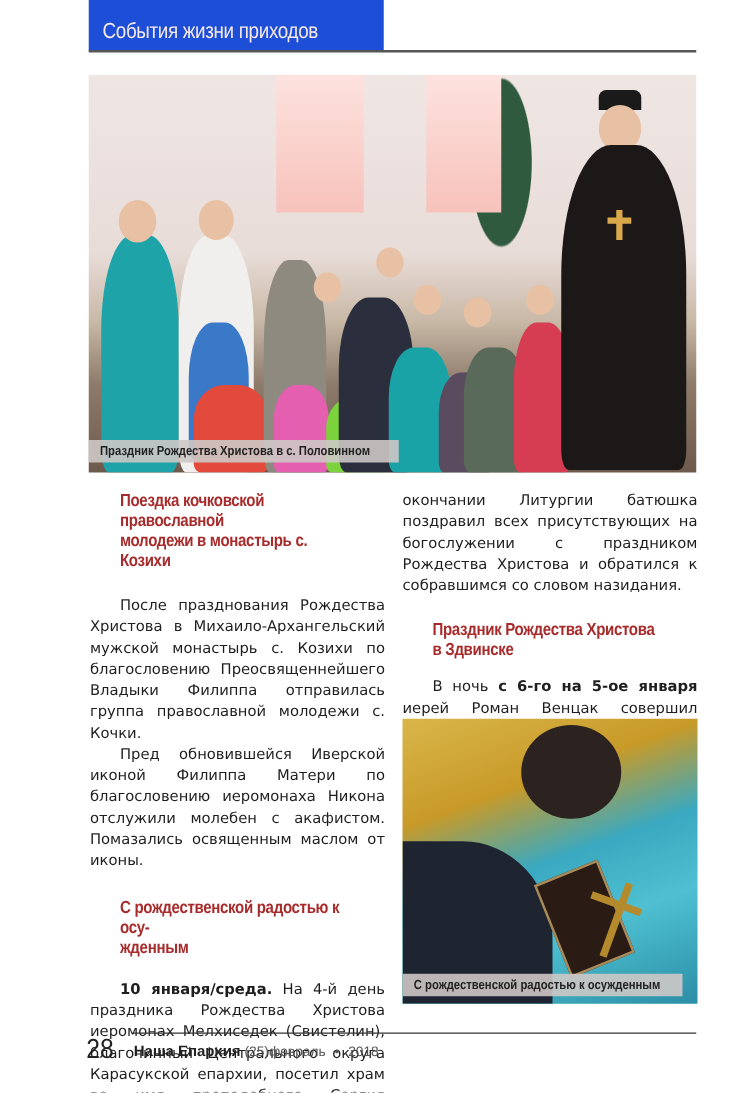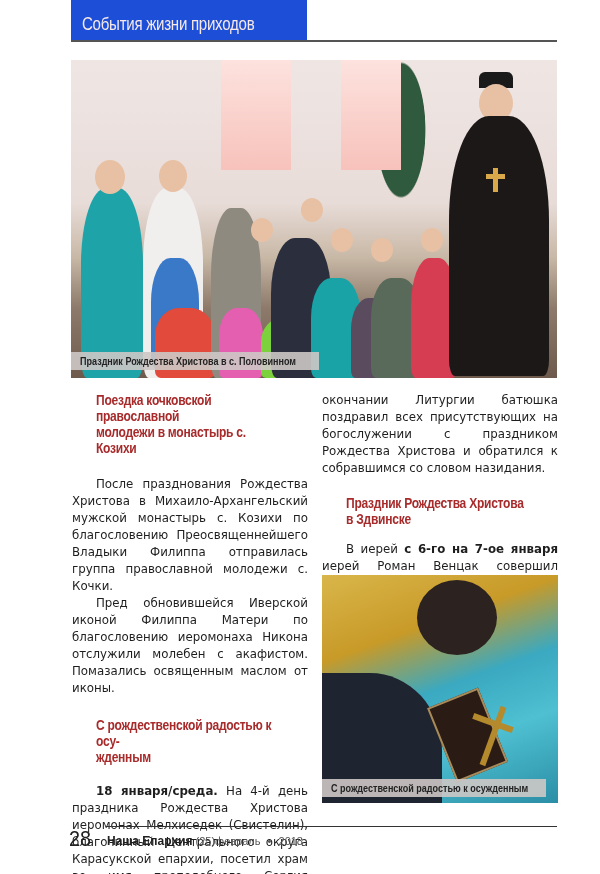--- a/index.html
+++ b/index.html
@@ -114,32 +114,32 @@
     <span>Поездка кочковской православной</span><br>
     <span>молодежи в монастырь с. Козихи</span>
   </h2>
   <p class="body" style="margin-top:20px;">После празднования Рождества Христова в Михаило-Архангельский мужской монастырь  с. Козихи по благословению Преосвященнейшего Владыки Филиппа отправилась группа православной молодежи с. Кочки.</p>
   <p class="body">Пред обновившейся Иверской иконой Филиппа Матери  по благословению иеромонаха  Никона отслужили молебен с акафистом. Помазались освященным маслом от иконы.</p>
 
   <h2 class="sec" style="margin-top:20px;">
     <span>С рождественской радостью к осу-</span><br>
     <span>жденным</span>
   </h2>
-  <p class="body" style="margin-top:18px;"><b>18 января/среда.</b> <span>На 4-й день праздника Рождества Христова иеромонах Мелхиседек (Свистелин), благочинный Центрального округа Карасукской епархии, посетил храм во имя преподобного Сергия Радонежского в ФБУ ИК — 15 п. Табулги Чистоозерного района.</span></p>
+  <p class="body" style="margin-top:18px;"><b>10 января/среда.</b> <span>На 4-й день праздника Рождества Христова иеромонах Мелхиседек (Свистелин), благочинный Центрального округа Карасукской епархии, посетил храм во имя преподобного Сергия Радонежского в ФБУ ИК — 15 п. Табулги Чистоозерного района.</span></p>
 
 </div>
 
 <div class="col col-right">
   <p class="body" style="text-indent:0;">окончании Литургии батюшка поздравил всех присутствующих на богослужении с праздником Рождества Христова и обратился к собравшимся со словом назидания.</p>
 
   <h2 class="sec" style="margin-top:18px;">
     <span>Праздник Рождества Христова</span><br>
     <span>в Здвинске</span>
   </h2>
-  <p class="body" style="margin-top:14px;"><span>В иерей </span><b>с 6-го на 7-ое января</b><span> иерей Роман Венцак совершил праздничное</span></p>
+  <p class="body" style="margin-top:14px;"><span>В ночь </span><b>с 6-го на 5-ое января</b><span> иерей Роман Венцак совершил праздничное</span></p>
 </div>
 
 <div class="photo photo-bottom">
   <div class="headB"></div>
   <div class="dark"></div>
   <div class="book"></div>
   <div class="cross-v"></div>
   <div class="cross-h"></div>
   <div class="caption caption-bottom">
     <span>С рождественской радостью к осужденным</span>

